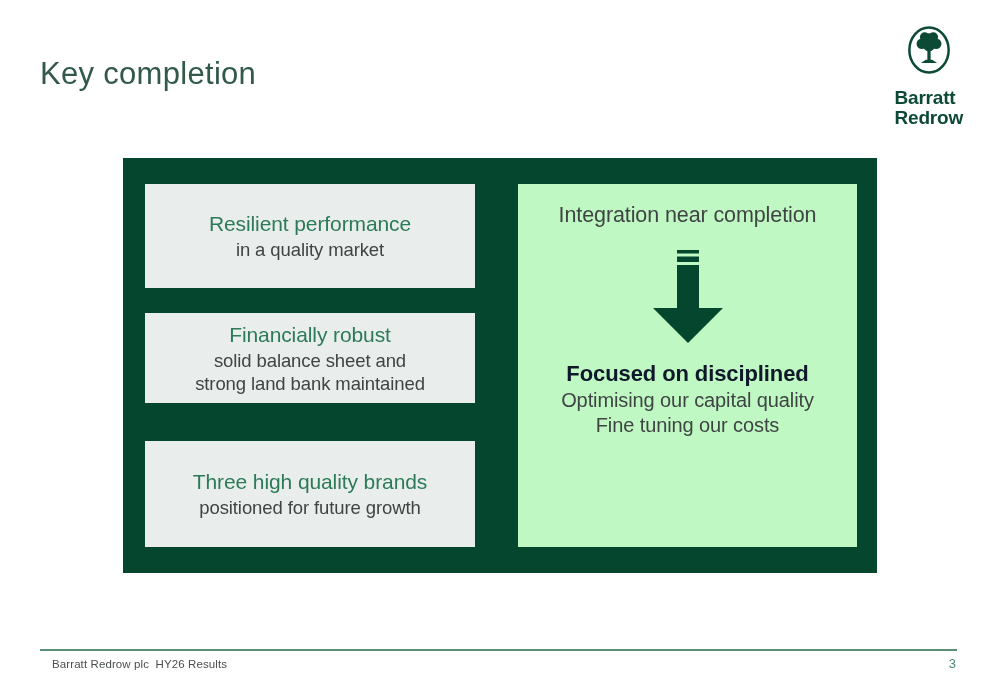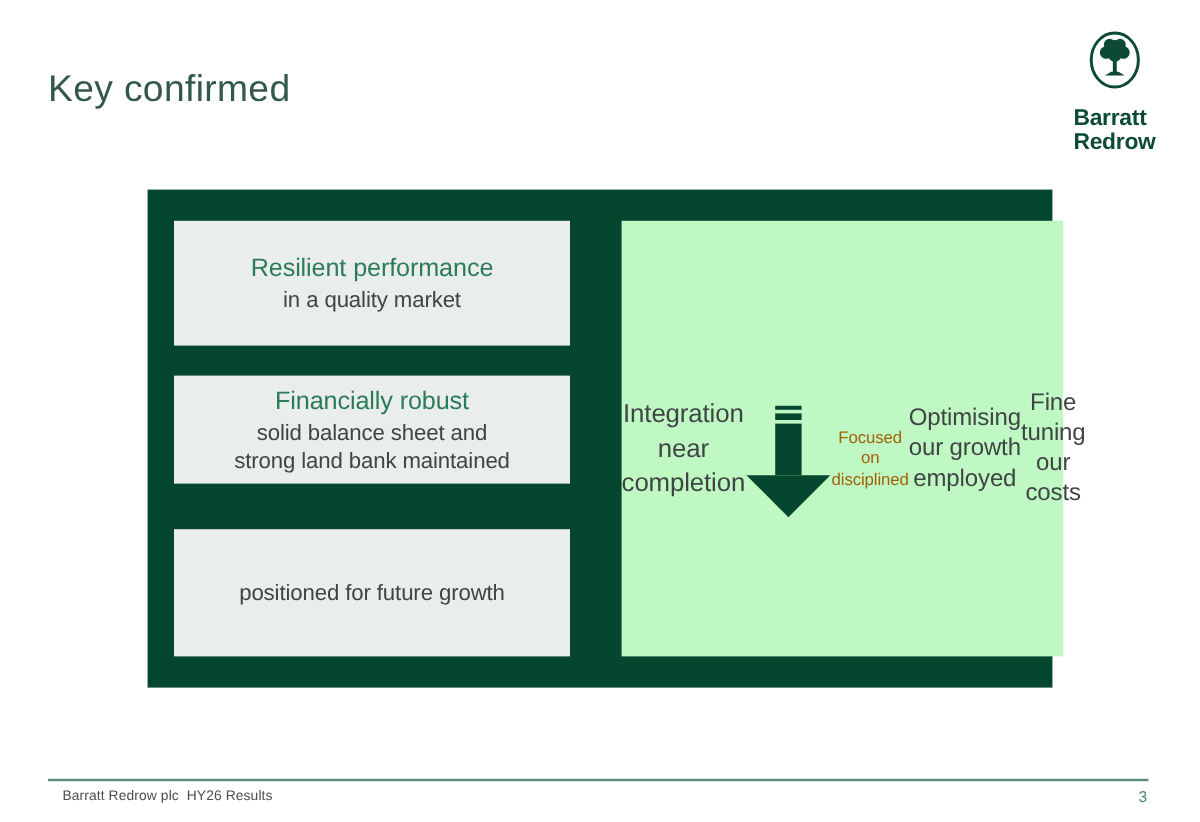--- a/index.html
+++ b/index.html
@@ -28,28 +28,28 @@
     display:flex; flex-direction:column; justify-content:center; align-items:center;
     text-align:center;
   }
   .lbox-1 { top:26px; height:104px; }
   .lbox-2 { top:155px; height:90px; }
   .lbox-3 { top:283px; height:106px; }
   .lbox-heading { color:#2c7a58; font-size:21px; line-height:1.32; letter-spacing:-0.1px; }
   .lbox-line { color:#3f4444; font-size:18.5px; line-height:1.26; letter-spacing:-0.1px; }
 
   .rbox {
-    position:absolute; left:395px; top:26px; width:368px; height:363px;
+    position:absolute; left:395px; top:26px; width:339px; height:363px;
     background:#c0f8c3;
-    display:flex; flex-direction:row; align-items:center;
+    display:flex; flex-direction:column; align-items:center;
     text-align:center; padding-top:17px;
   }
   .rbox-top-line { color:#3f4444; font-size:21.5px; line-height:1.32; letter-spacing:-0.1px; }
   .down-arrow { margin-top:21px; display:block; }
-  .rbox-heading-line { color:#a16207; font-size:14px; font-weight:400; line-height:1.24; letter-spacing:-0.1px; }
+  .rbox-heading-line { color:#0f172a; font-size:22px; font-weight:700; line-height:1.24; letter-spacing:-0.1px; }
   .rbox-heading-wrap { margin-top:16px; }
   .rbox-body-line { color:#3f4444; font-size:20px; line-height:1.26; letter-spacing:-0.1px; }
 
   .footer-line {
     position:absolute; left:40px; right:43px; top:649px; height:2px;
     background:#5c8d76;
   }
   .footer-text {
     position:absolute; left:40px; top:658px;
     font-size:11.5px; color:#4a4f4e; white-space:pre; letter-spacing:0.1px;margin-left:12px;
@@ -57,21 +57,21 @@
   .page-number {
     position:absolute; right:44px; top:656px;
     font-size:13px; color:#4d8a6e;
   }
 </style>
 </head>
 <body>
 
 <div class="slide">
 
-  <h1 class="slide-title">Key confirmed</h1>
+  <h1 class="slide-title">Key completion</h1>
 
   <div class="logo">
     <span>
       <svg class="logo-mark" viewBox="0 0 48 52" aria-hidden="true">
         <ellipse cx="24" cy="26" rx="20.5" ry="23.5" fill="none" stroke="#0c4a35" stroke-width="2.6"></ellipse>
         <g fill="#0c4a35">
           <circle cx="24" cy="16" r="7.5"></circle>
           <circle cx="16.5" cy="19.5" r="5.5"></circle>
           <circle cx="31.5" cy="19.5" r="5.5"></circle>
           <circle cx="19.5" cy="12.5" r="5"></circle>
@@ -95,41 +95,42 @@
       <div class="lbox-line">in a quality market</div>
     </div>
 
     <div class="lbox lbox-2">
       <div class="lbox-heading">Financially robust</div>
       <div class="lbox-line">solid balance sheet and</div>
       <div class="lbox-line">strong land bank maintained</div>
     </div>
 
     <div class="lbox lbox-3">
+      <div class="lbox-heading">Three high quality brands</div>
       <div class="lbox-line">positioned for future growth</div>
     </div>
 
     <div class="rbox">
       <div class="rbox-top-line">Integration near completion</div>
 
       <span>
         <svg class="down-arrow" width="72" height="94" viewBox="0 0 72 94" aria-hidden="true">
           <g fill="#05462f">
             <rect x="25" y="0" width="22" height="3.5"></rect>
             <rect x="25" y="6.5" width="22" height="5.5"></rect>
             <rect x="25" y="15" width="22" height="43"></rect>
             <polygon points="1,58 71,58 36,93"></polygon>
           </g>
         </svg>
       </span>
 
       <div class="rbox-heading-wrap">
         <div class="rbox-heading-line">Focused on disciplined</div>
       </div>
-      <div class="rbox-body-line">Optimising our growth employed</div>
+      <div class="rbox-body-line">Optimising our capital quality</div>
       <div class="rbox-body-line">Fine tuning our costs</div>
     </div>
 
   </div>
 
   <div class="footer-line"></div>
   <div class="footer-text">Barratt Redrow plc  HY26 Results</div>
   <div class="page-number">3</div>
 
 </div>

